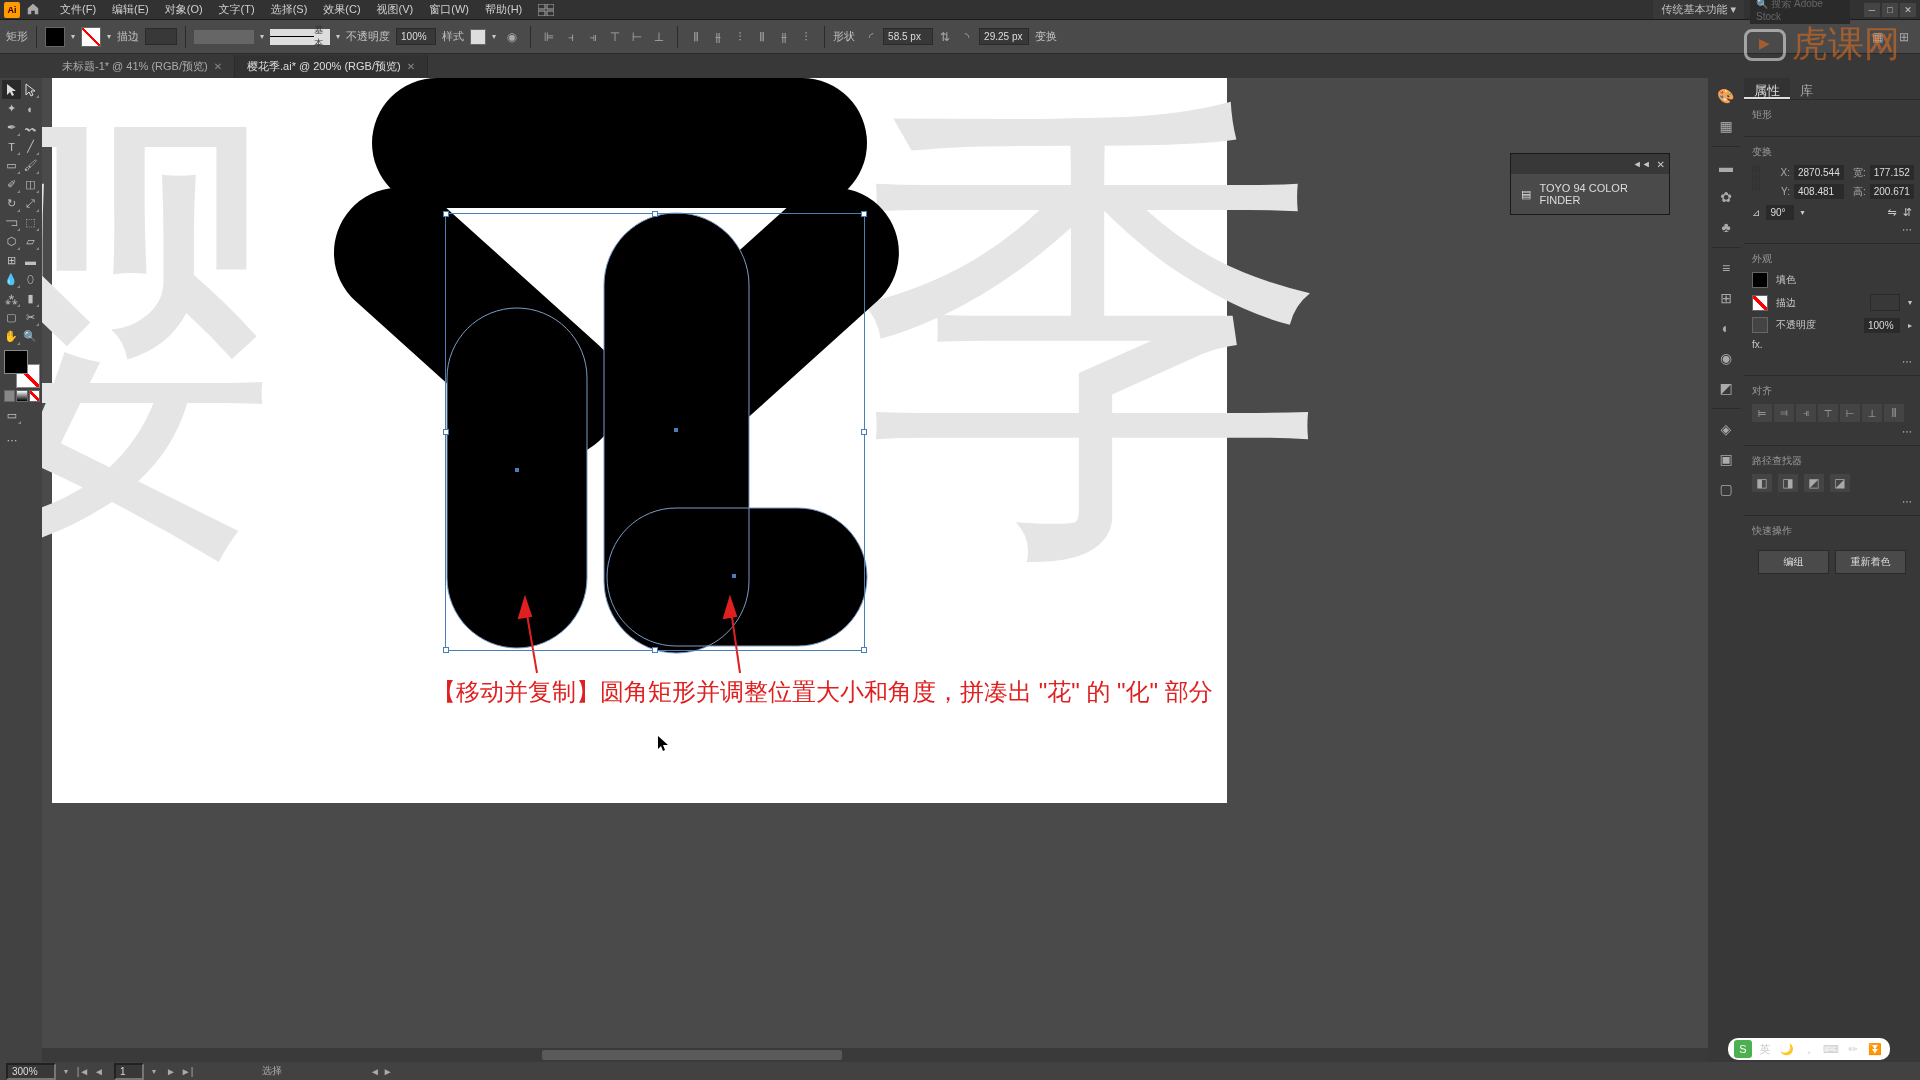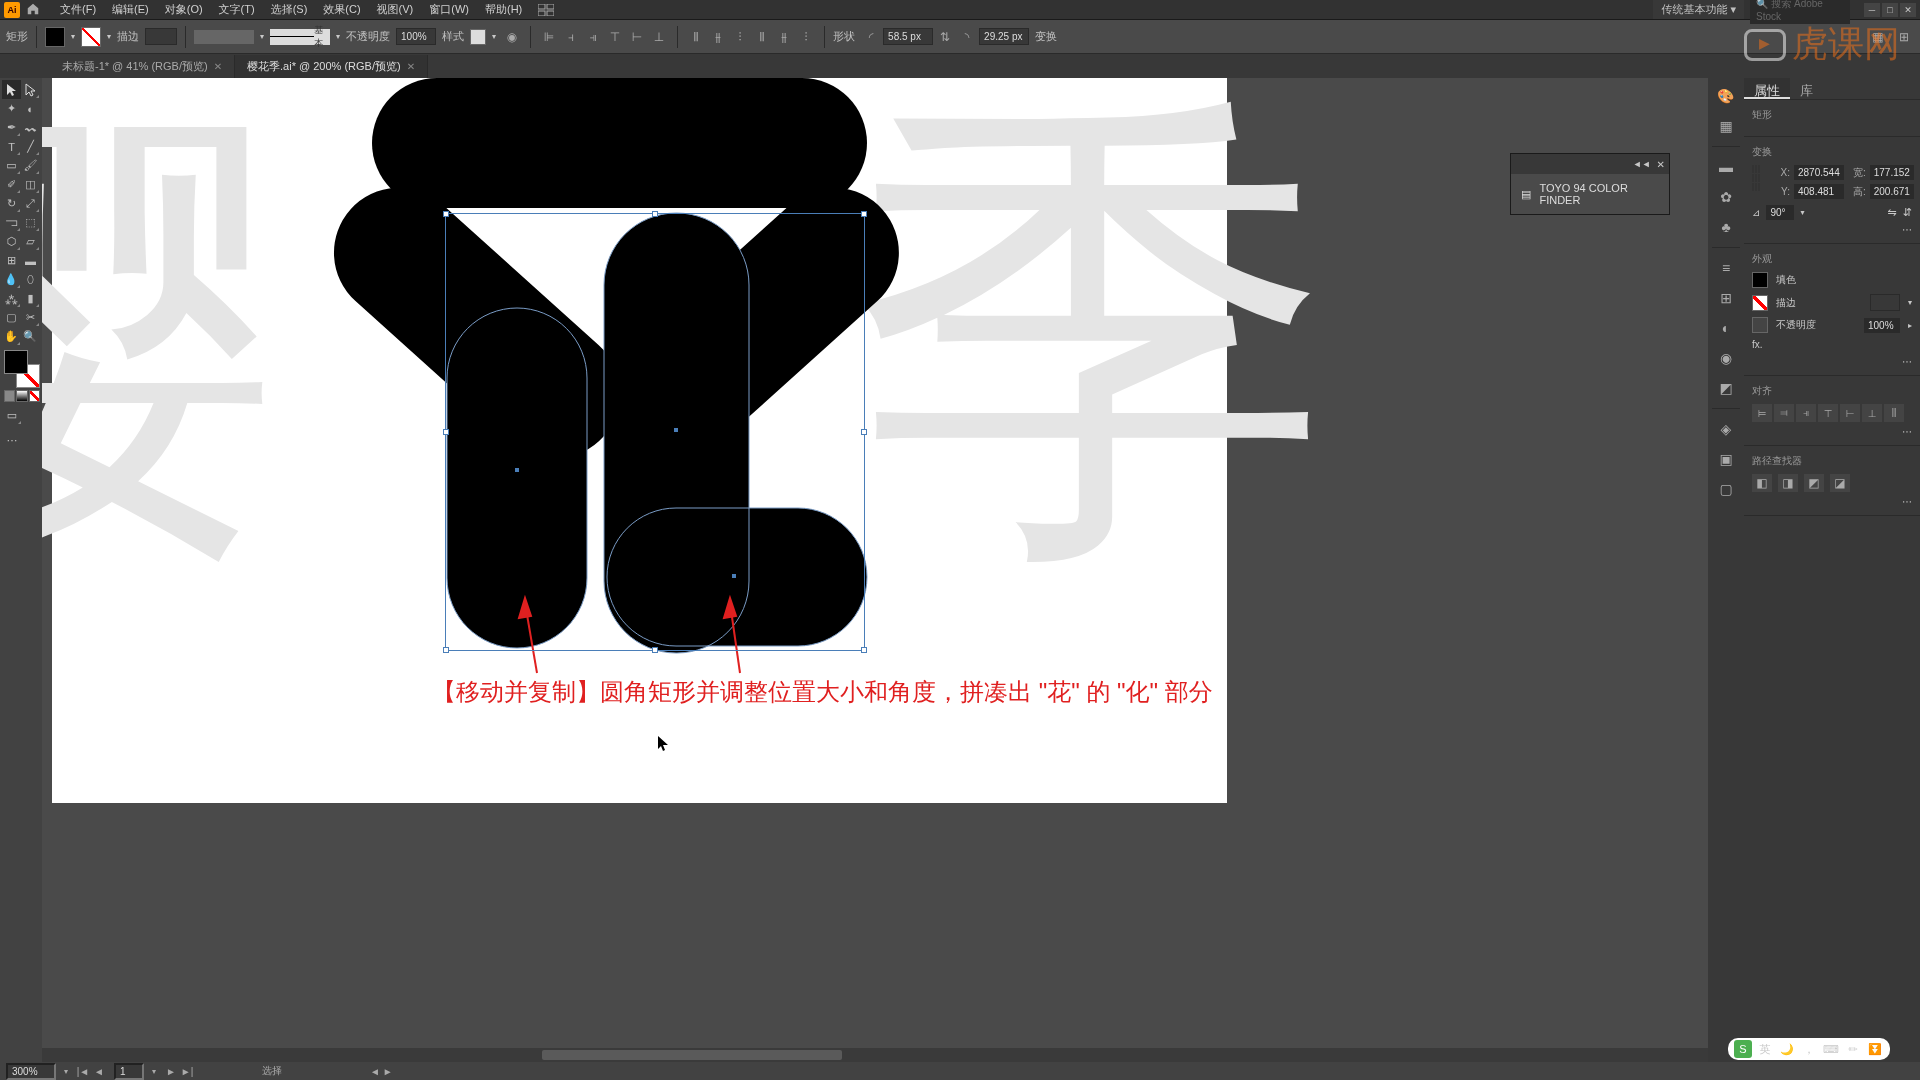--- a/index.html
+++ b/index.html
@@ -450,20 +450,27 @@
     <div class="props-section">
       <div class="props-title">路径查找器</div>
       <div class="pf-row">
         <div class="pf-btn">◧</div>
         <div class="pf-btn">◨</div>
         <div class="pf-btn">◩</div>
         <div class="pf-btn">◪</div>
       </div>
       <div style="text-align:right;margin-top:4px;font-size:10px">⋯</div>
     </div>
+    <div class="props-section" style="border-bottom:none">
+      <div class="props-title">快速操作</div>
+      <div class="action-btns">
+        <div class="act-btn">编组</div>
+        <div class="act-btn">重新着色</div>
+      </div>
+    </div>
   </div>
 </div>
 
 <div class="statusbar">
   <input class="zoom-sel" value="300%" style="">
   <span style="font-size:8px">▾</span>
   <div class="nav-btns">
     <div class="nav-btn">|◄</div>
     <div class="nav-btn">◄</div>
   </div>

